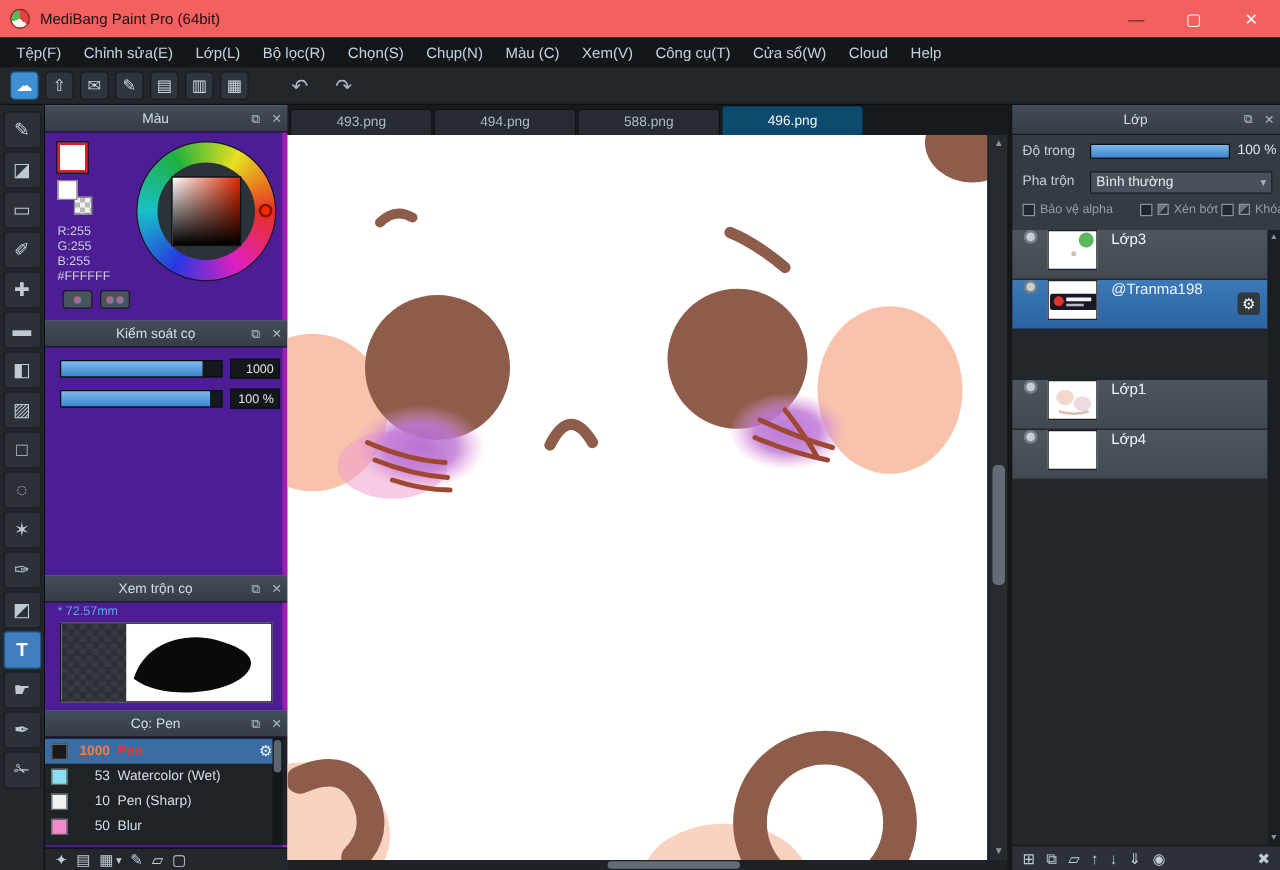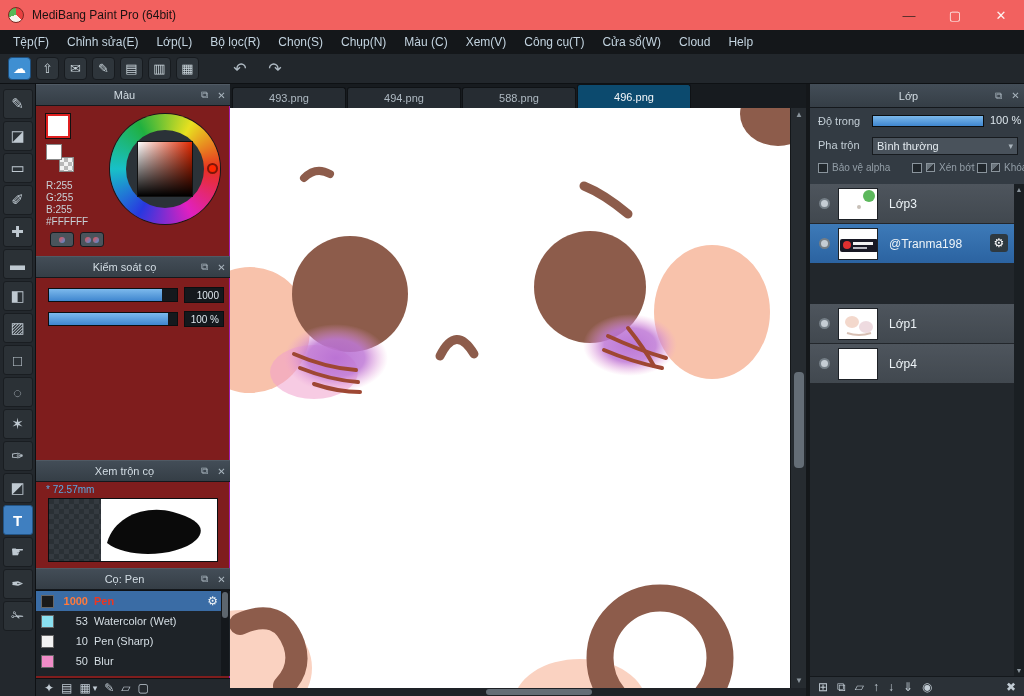--- a/index.html
+++ b/index.html
@@ -25,21 +25,21 @@
   .tb-icon.primary{background:#3f8fd2;color:#fff;border-color:#1d4f7e}
   .tb-sep{width:16px}
   .tb-arrow{width:30px;height:24px;display:flex;align-items:center;justify-content:center;font-size:16px;color:#aeb9c2}
 
   
   .toolstrip{left:0;top:84px;width:36px;height:612px;background:#23282d;border-right:1px solid #0e1114;display:flex;flex-direction:column;align-items:center;padding-top:5px}
   .tool{width:30px;height:30px;margin-bottom:2px;display:flex;align-items:center;justify-content:center;color:#bfc9d1;font-size:15px;border-radius:3px;background:#2b3136;border:1px solid #191d21}
   .tool.active{background:#3f7fc0;color:#fff;border-color:#235586;font-weight:bold}
 
   
-  .leftcol{left:36px;top:84px;width:194px;height:612px;background:#7f1d1d;border-right:1px solid #a21caf}
+  .leftcol{left:36px;top:84px;width:194px;height:612px;background:#4c1d95;border-right:4px solid #a21caf}
   .panel-header{position:absolute;left:0;width:194px;height:22px;background:linear-gradient(#434d57,#353e46);display:flex;align-items:center;color:#d3dde4;font-size:11px;border-bottom:1px solid #14181c;border-top:1px solid #505a64}
   .ph-title{flex:1;text-align:center}
   .ph-btn{width:17px;text-align:center;color:#aab6bf;font-size:10px}
 
   .swatch-main{position:absolute;left:10px;top:30px;width:24px;height:24px;background:#fff;border:2px solid #e02020;outline:1px solid #111}
   .swatch-pair{position:absolute;left:10px;top:60px;width:28px;height:28px}
   .checker{background:conic-gradient(#b8b8b8 25%,#f2f2f2 0 50%,#b8b8b8 0 75%,#f2f2f2 0) 0 0/8px 8px}
   .swatch-bg{position:absolute;right:0;bottom:0;width:15px;height:15px;border:1px solid #888}
   .swatch-fg{position:absolute;left:0;top:0;width:16px;height:16px;background:#fff;border:1px solid #888}
   .rgb-line{position:absolute;left:10px;font-size:10px;color:#c8d2d8;line-height:12px}
@@ -94,21 +94,21 @@
   .rp-slider{position:absolute;left:62px;top:31px;width:112px;height:12px;background:#15191d;border:1px solid #0b0e10}
   .rp-slider .fill{height:100%;width:100%;background:linear-gradient(#7cb9ec,#3f86cf)}
   .rp-value{position:absolute;left:180px;top:30px;font-size:11px;color:#dde6ec}
   .dropdown{position:absolute;left:62px;top:53px;width:146px;height:18px;background:#49525b;border:1px solid #171b1f;display:flex;align-items:center;font-size:11px;color:#e4ebf0;padding:0 4px}
   .dd-caret{margin-left:auto;font-size:9px;color:#aab4bc}
   .opt-group{position:absolute;top:78px;display:flex;align-items:center;gap:4px;font-size:10px;color:#939ea7}
   .cb{width:10px;height:10px;background:#20262b;border:1px solid #8a949c}
   .mini-ic{width:9px;height:9px;border:1px solid #8a949c;background:linear-gradient(135deg,#6a747c 50%,#2a3036 50%)}
 
   .layer-list{position:absolute;left:0;top:100px;width:204px;height:492px;background:#22272c}
-  .layer-row{position:absolute;left:0;width:204px;height:40px;background:linear-gradient(#4e555d,#41484f);border-bottom:1px solid #23272c;display:flex;align-items:center}
+  .layer-row{position:absolute;left:0;width:204px;height:40px;background:linear-gradient(#4e555d,#41484f);border-bottom:1px solid #23272c;display:flex;}
   .layer-row.sel{background:linear-gradient(#3d7ab8,#2b63a1)}
   .vis-dot{width:11px;height:11px;border-radius:50%;background:#c5cdd4;border:2px solid #747e86;margin:0 8px 0 9px;flex:0 0 11px}
   .layer-thumb{width:40px;height:32px;background:#fff;border:1px solid #1d2126;position:relative;overflow:hidden;flex:0 0 40px}
   .layer-name{margin-left:11px;font-size:12px;color:#eef4f8;white-space:nowrap}
   .layer-gear{position:absolute;right:6px;top:10px;width:18px;height:18px;background:#2e3940;border-radius:3px;color:#fff;font-size:12px;display:flex;align-items:center;justify-content:center}
   .layer-badge{position:absolute;right:20px;bottom:3px;font-size:10px;color:#f2f6f8}
   .badge-swatch{position:absolute;right:5px;bottom:3px;width:12px;height:12px;background:#b85040;border:1px solid #6e2418}
   .llist-scroll{position:absolute;right:0;top:100px;width:10px;height:492px;background:#1a1f23;color:#8a949c;font-size:7px;text-align:center}
   .llist-scroll .up{position:absolute;top:2px;left:0;width:10px}
   .llist-scroll .down{position:absolute;bottom:2px;left:0;width:10px}

